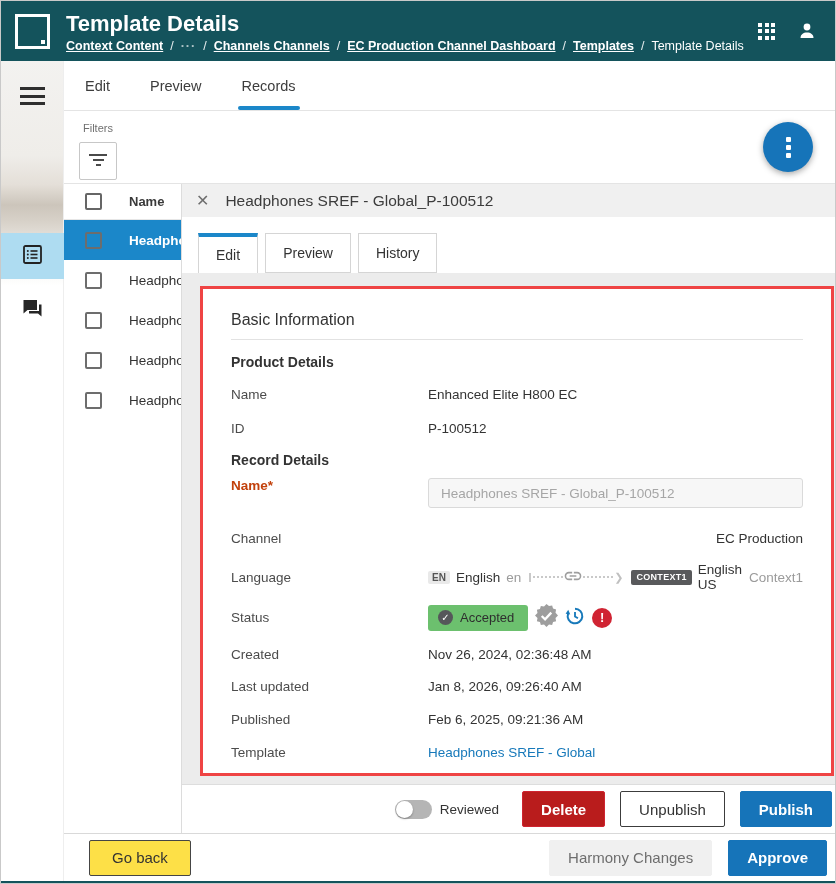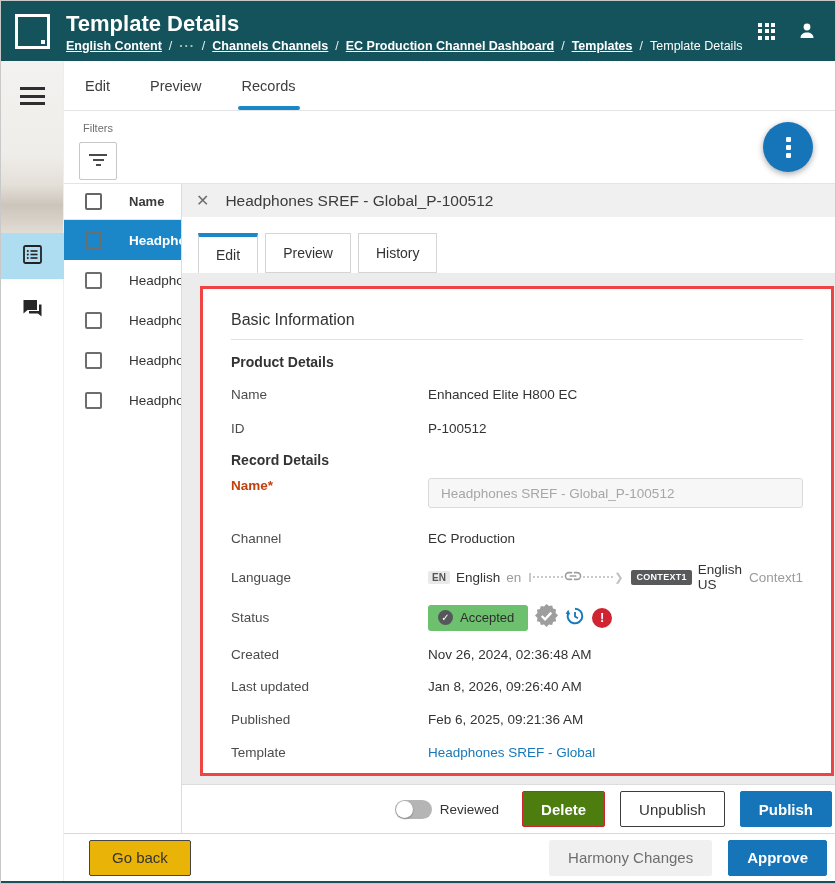--- a/index.html
+++ b/index.html
@@ -76,21 +76,21 @@
   .divider { border-bottom:1px solid #e2e2e2; margin-top:10px; }
   .group-heading { margin-top:14px; font-size:14px; font-weight:700; color:#333; }
   .group-heading.second { }
   .frow { display:flex; align-items:center; margin-top:14px; min-height:20px; }
   .frow.top { align-items:flex-start; }
   .flabel { width:197px; flex:0 0 auto; font-size:13.5px; color:#4c4c4c; }
   .flabel.bold { font-weight:700; color:#c2410c; }
   .fvalue { font-size:13.5px; color:#333; }
   .frow.name-input-row { margin-top:10px; }
   .name-input { width:375px; height:30px; background:#f7f7f7; border:1px solid #dadada; border-radius:3px; padding:0 12px; font-size:13.5px; color:#a6a6a6; font-family:inherit; }
-  .frow.channel-row { margin-top:20px; }
+  .frow.channel-row { margin-top:20px;justify-content:space-between; }
 
   
   .lang-wrap { display:flex; align-items:center; gap:6px; font-size:13.5px; }
   .lang-badge { background:#e9e9e9; color:#555; font-size:10px; font-weight:700; padding:1px 4px; border-radius:2px; }
   .lang-code { color:#9b9b9b; }
   .lang-connector { display:flex; align-items:center; margin:0 2px; }
   .tick { width:2px; height:9px; background:#c9c9c9; margin-right:2px; }
   .dotline { width:30px; border-top:2px dotted #c9c9c9; }
   .chev { color:#c0c0c0; font-size:11px; margin-left:1px; }
   .ctx-badge { background:#58595b; color:#fff; font-size:9px; font-weight:700; padding:2.5px 5px; border-radius:2px; letter-spacing:.3px; }
@@ -103,46 +103,46 @@
   .alert-circle { width:20px; height:20px; border-radius:50%; background:#d02433; color:#fff; font-weight:700; font-size:13px; display:flex; align-items:center; justify-content:center; cursor:pointer; }
   .template-link { color:#1779ba; font-size:13.5px; cursor:pointer; text-decoration:none; }
 
   
   .detail-actions { height:49px; border-top:1px solid #ddd; background:#fff; display:flex; align-items:center; justify-content:flex-end; gap:15px; padding-right:12px; }
   .toggle-wrap { display:flex; align-items:center; gap:8px; margin-right:8px; }
   .toggle { position:relative; width:37px; height:19px; border-radius:10px; background:#b5b5b5; cursor:pointer; }
   .toggle-knob { position:absolute; left:1px; top:1px; width:17px; height:17px; border-radius:50%; background:#fff; box-shadow:0 1px 2px rgba(0,0,0,.3); }
   .toggle-label { font-size:13.5px; color:#333; }
   .btn { height:36px; padding:0 18px; font-size:15px; font-family:inherit; border-radius:2px; cursor:pointer; }
-  .btn-delete { background:#4d7c0f; border:1px solid #cf2430; color:#fff; font-weight:700; }
+  .btn-delete { background:#b91c1c; border:1px solid #cf2430; color:#fff; font-weight:700; }
   .btn-unpublish { background:#fff; border:1px solid #3c3c3c; color:#333; }
   .btn-publish { background:#1674b9; border:1px solid #1674b9; color:#fff; font-weight:700; }
 
   
   .footerbar { height:48px; border-top:1px solid #d9d9d9; background:#fff; display:flex; align-items:center; padding:0 10px 0 25px; }
-  .btn-goback { background:#eab308; border:1px solid #454545; color:#333; padding:0 22px; }
+  .btn-goback { background:#fde047; border:1px solid #454545; color:#333; padding:0 22px; }
   .footer-right { margin-left:auto; display:flex; align-items:center; gap:16px; }
   .btn-revert { background:#f0f0f0; border:1px solid #f0f0f0; color:#6e6e6e; }
   .btn-approve { background:#1674b9; border:1px solid #1674b9; color:#fff; font-weight:700; }
 
   .bottom-strip { height:4px; background:#14535c; }
 </style>
 </head>
 <body>
 
 <div class="app">
 
   <header class="topbar">
     <div class="logo">
         <span class="logo-dot"></span>
       </div>
     <div class="topbar-text">
       <div class="page-title">Template Details</div>
       <nav class="breadcrumb">
-        <a>English Content</a>
+        <a>Context Content</a>
         <span class="crumb-sep">/</span>
         <span class="crumb-dots">···</span>
         <span class="crumb-sep">/</span>
         <a>Channels Channels</a>
         <span class="crumb-sep">/</span>
         <a>EC Production Channel Dashboard</a>
         <span class="crumb-sep">/</span>
         <a>Templates</a>
         <span class="crumb-sep">/</span>
         <span class="crumb-current">Template Details</span>

